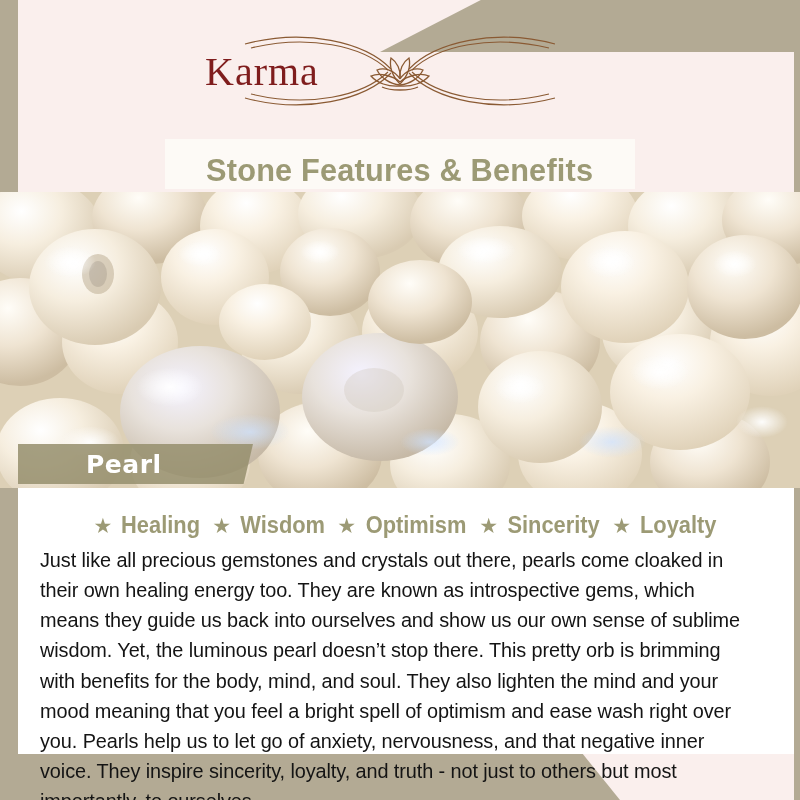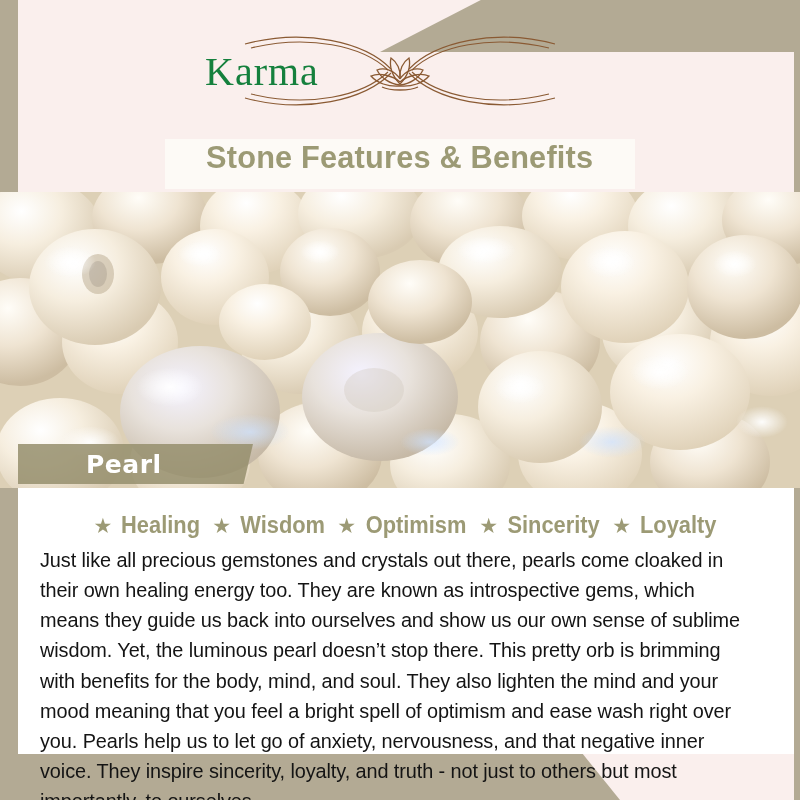--- a/index.html
+++ b/index.html
@@ -42,31 +42,31 @@
     position:absolute;left:0;right:0;top:32px;height:78px;
     display:flex;align-items:center;justify-content:center;
     z-index:5;
   }
   .logo-inner{position:relative;width:430px;height:78px;}
   .logo-swoosh{position:absolute;left:0;top:0;width:430px;height:78px;}
   .logo-text{
     position:absolute;left:0;top:0;width:430px;height:78px;
     display:flex;align-items:center;justify-content:space-between;
     font-family:"Liberation Serif", serif;
-    font-size:40px;color:#15803d;letter-spacing:1px;
+    font-size:40px;color:#7f1d1d;letter-spacing:1px;
   }
   .logo-word{padding:0 6px;}
   .logo-word.first{margin-left:14px;}
   .logo-word.second{margin-right:14px;}
 
   
   .title-band{
     position:absolute;left:165px;top:139px;width:470px;height:50px;
     background:#fdfaf6;z-index:5;
-    display:flex;align-items:flex-start;justify-content:center;
+    display:flex;align-items:flex-end;justify-content:center;
   }
   .title-text{
     font-family:"Liberation Sans Narrow","Liberation Sans",sans-serif;
     font-weight:bold;font-size:32px;color:#9c9a75;
     letter-spacing:.2px;white-space:nowrap;
     transform:scaleX(.96);
   }
 
   
   .photo{

